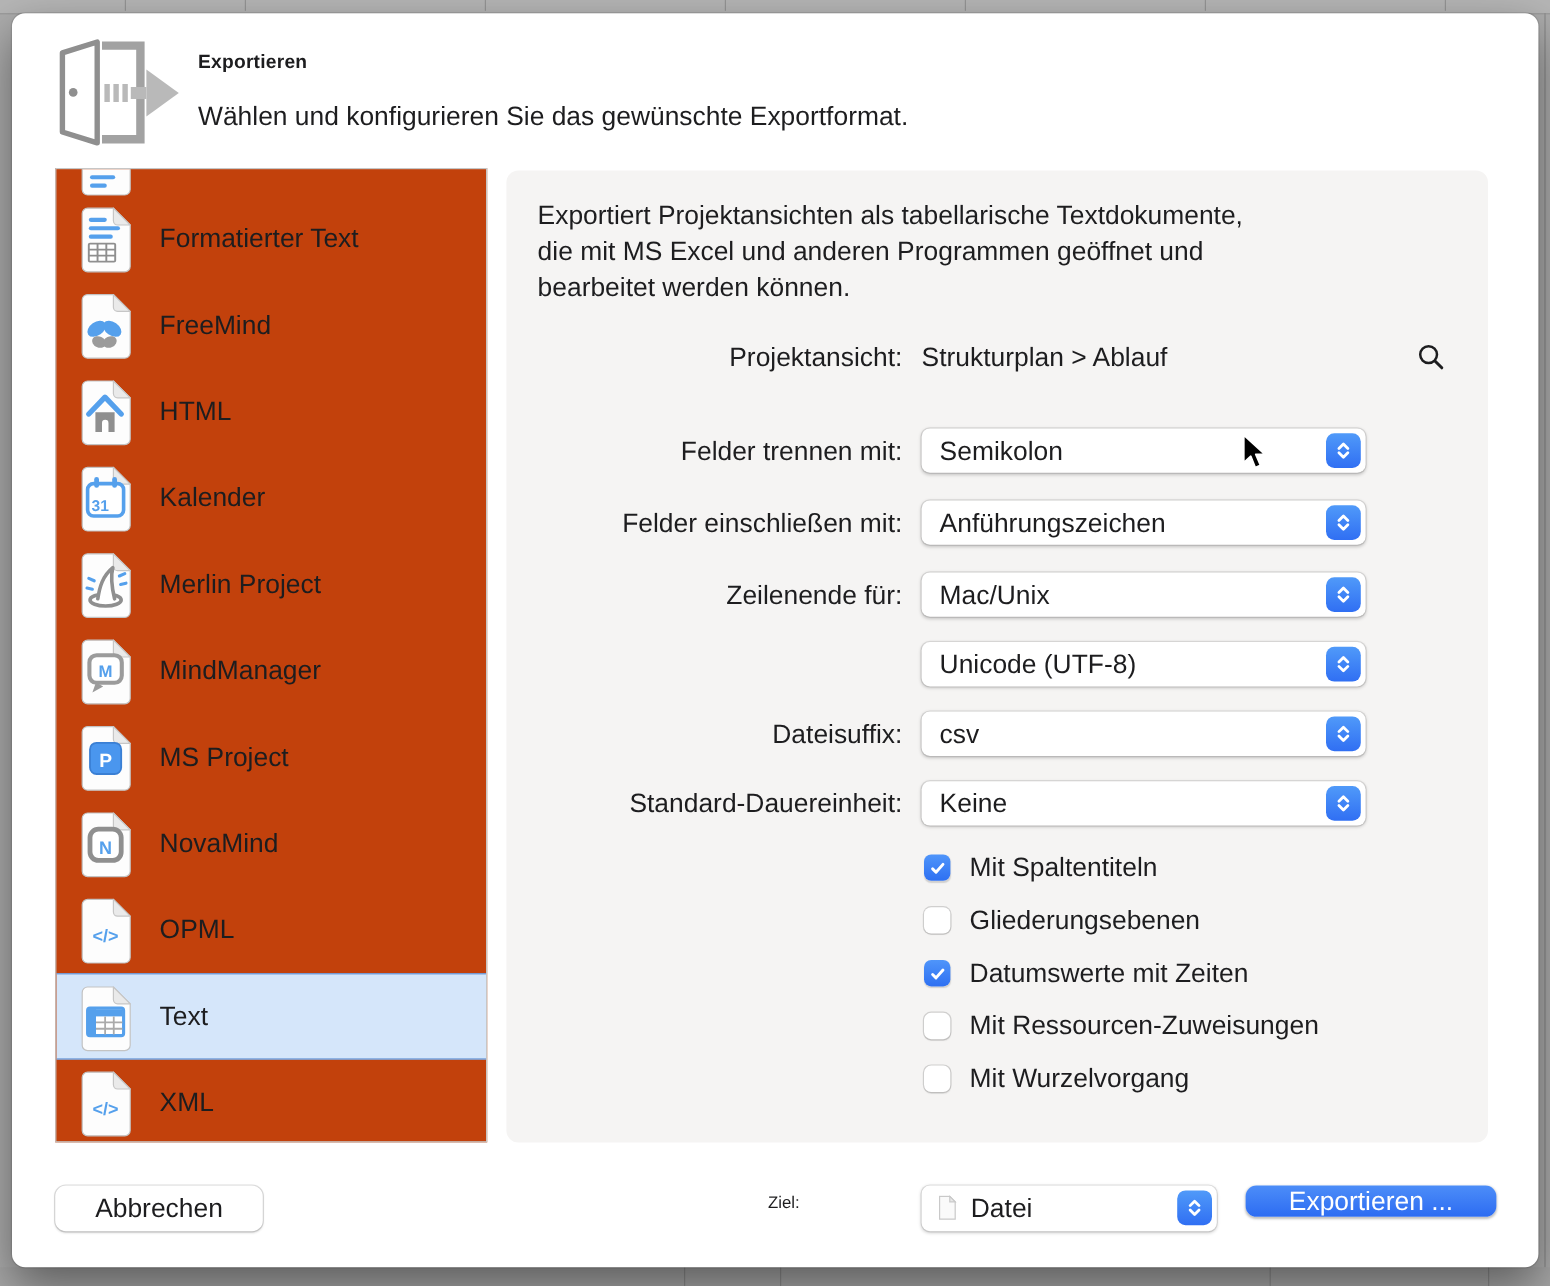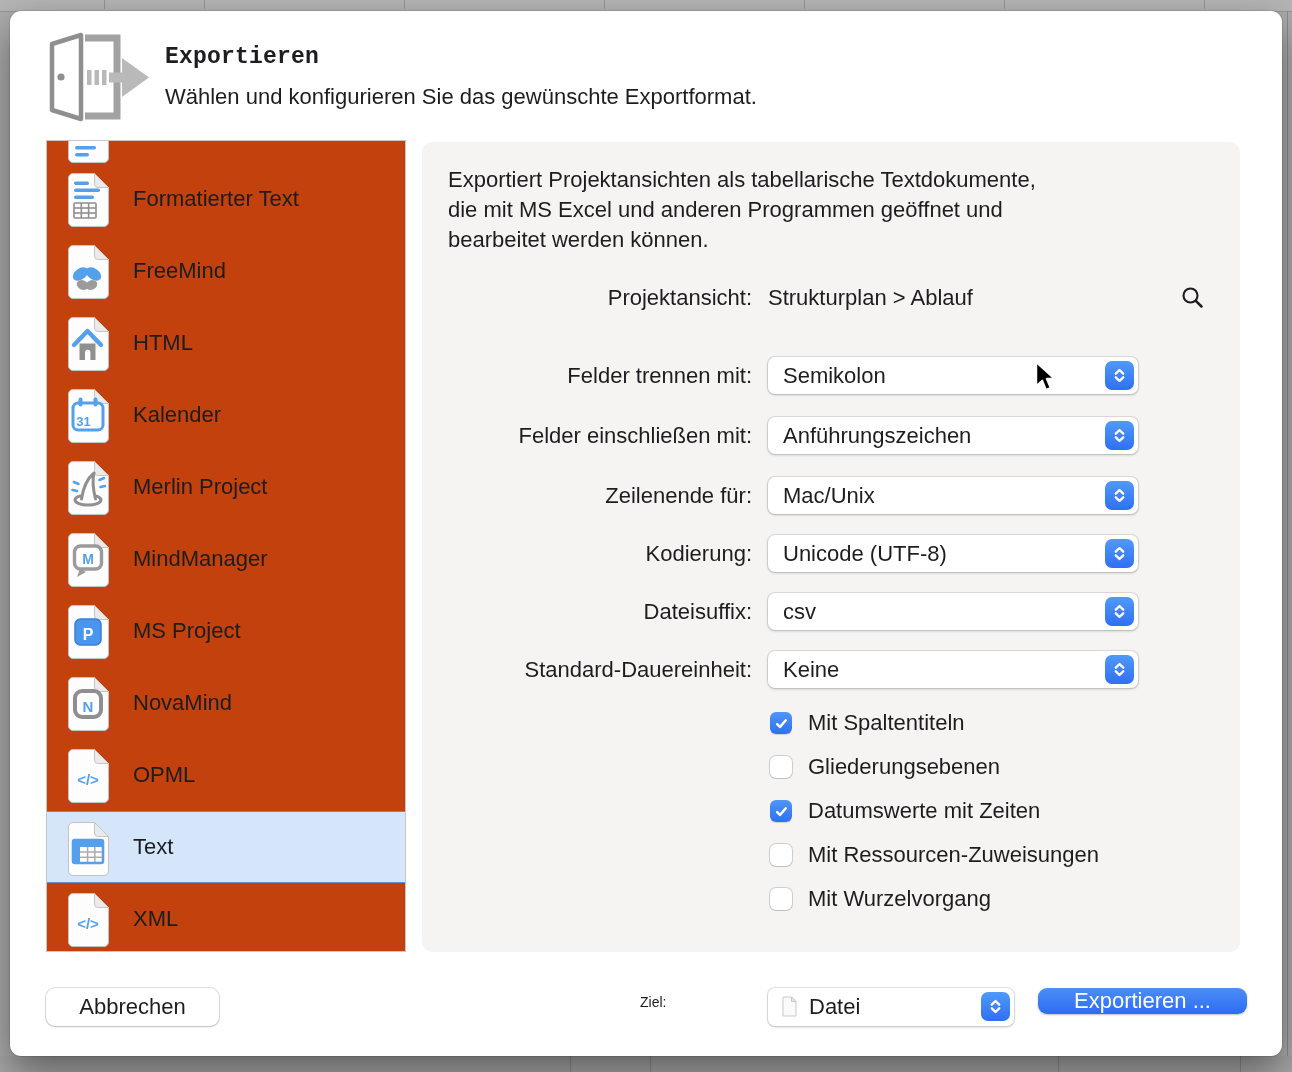--- a/index.html
+++ b/index.html
@@ -15,21 +15,21 @@
   .bg-top .vline{position:absolute;top:0;width:1px;height:9px;background:#959595;}
   .bg-bottom{position:absolute;left:0;top:1056px;width:1292px;height:16px;background:#a8a8a8;}
   .bg-bottom .vline{position:absolute;top:0;width:1px;height:16px;background:#8d8d8d;}
   .bg-right-line{position:absolute;left:1287px;top:11px;width:1px;height:1045px;background:#8d8d8d;}
 
   
   .dialog{position:absolute;left:10px;top:11px;width:1272px;height:1045px;background:#ffffff;border-radius:11px;
     box-shadow:0 16px 40px rgba(0,0,0,.45),0 0 0 1px rgba(0,0,0,.10);}
 
   .header-icon{position:absolute;left:33px;top:18px;width:118px;height:96px;}
-  .page-title{position:absolute;left:155px;top:33px;font-size:23px;font-weight:bold;letter-spacing:.2px;font-family:Liberation Mono, monospace;}
+  .page-title{position:absolute;left:155px;top:33px;font-size:16px;font-weight:bold;letter-spacing:.2px;}
   .page-subtitle{position:absolute;left:155px;top:73px;font-size:22px;}
 
   
   .format-list{position:absolute;left:36px;top:129px;width:360px;height:812px;background:#c2410c;
     border:1px solid #c6c6c6;box-sizing:border-box;overflow:hidden;}
   .sidebar-row{position:absolute;left:0;width:100%;height:72px;box-sizing:border-box;}
   .sidebar-row.selected{background:#d5e6fa;border-top:1px solid #5f90d5;border-bottom:1px solid #5f90d5;}
   .fmt-icon{position:absolute;left:19px;top:9px;width:44px;height:56px;}
   .fmt-icon svg{width:100%;height:100%;display:block;}
   .sidebar-label{position:absolute;left:86px;top:50%;transform:translateY(-50%);font-size:22px;}
@@ -316,21 +316,20 @@
           <span class="popup-value">Mac/Unix</span>
           <span class="popup-chevron">
             <svg viewBox="0 0 16 16" fill="none" stroke="#fff" stroke-width="2.2" stroke-linecap="round" stroke-linejoin="round">
    <path d="M4.5 6.3 L8 2.8 L11.5 6.3"></path>
               <path d="M4.5 9.7 L8 13.2 L11.5 9.7"></path>
             </svg>
           </span>
         </div>
       </div>
       <div class="dd-row" style="top: 393px;">
-        <div class="dd-label">Kodierung:</div>
         <div class="popup dd-control">
           <span class="popup-value">Unicode (UTF-8)</span>
           <span class="popup-chevron">
             <svg viewBox="0 0 16 16" fill="none" stroke="#fff" stroke-width="2.2" stroke-linecap="round" stroke-linejoin="round">
    <path d="M4.5 6.3 L8 2.8 L11.5 6.3"></path>
               <path d="M4.5 9.7 L8 13.2 L11.5 9.7"></path>
             </svg>
           </span>
         </div>
       </div>

